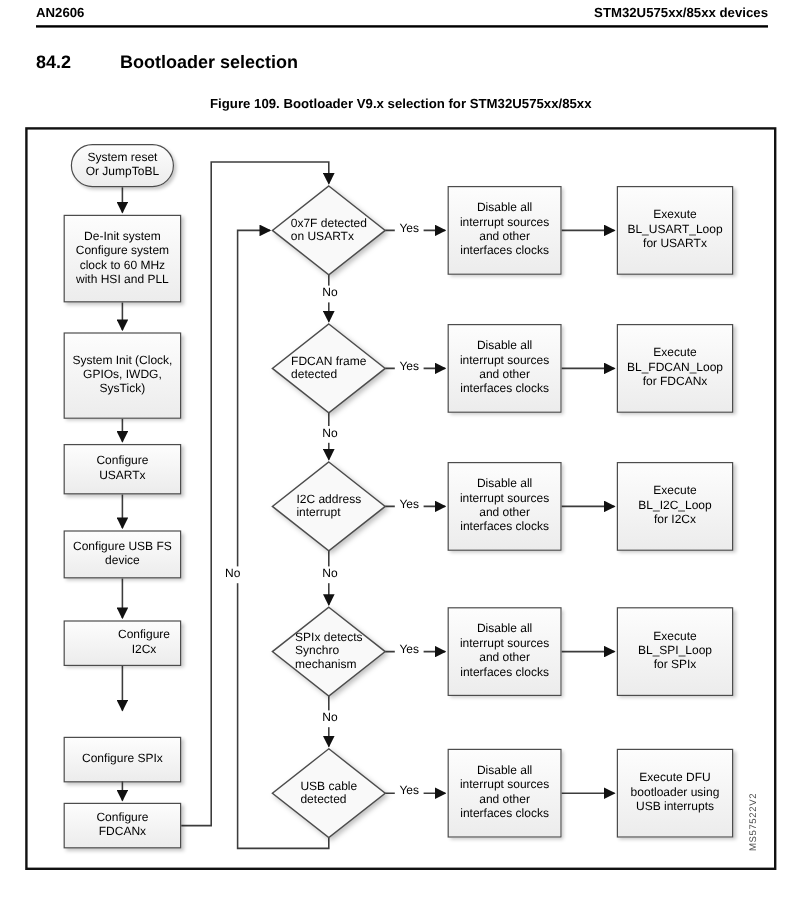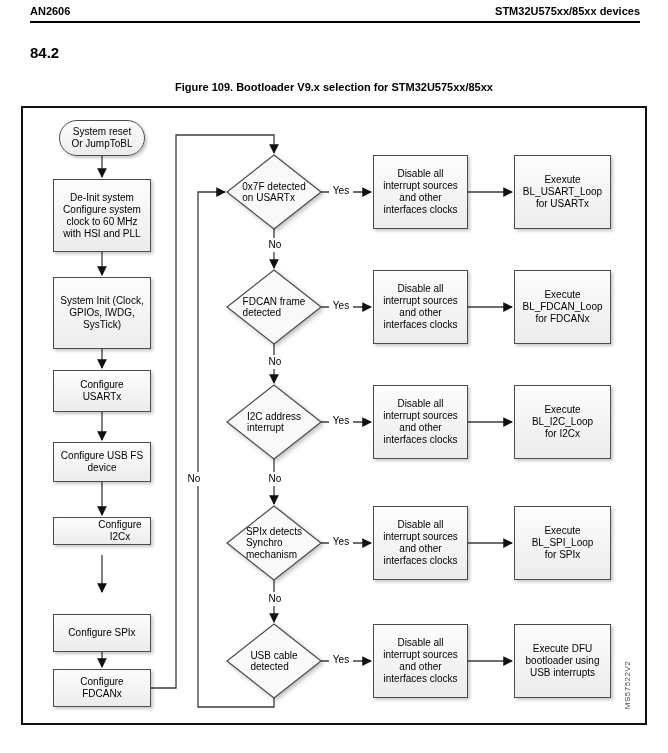--- a/index.html
+++ b/index.html
@@ -47,20 +47,21 @@
 </head>
 <body>
 
 <div class="page">
 
   <div class="hdr-left">AN2606</div>
   <div class="hdr-right">STM32U575xx/85xx devices</div>
   <div class="hdr-rule"></div>
 
   <div class="sec-num">84.2</div>
+  <div class="sec-title">Bootloader selection</div>
 
   <div class="fig-caption">Figure 109. Bootloader V9.x selection for STM32U575xx/85xx</div>
 
   <div class="figure">
 
     <svg width="626" height="619" viewBox="0 0 626 619">
       <defs>
         <marker id="arrow" viewBox="0 0 10 10" refX="9" refY="5" markerWidth="7.5" markerHeight="7.5" orient="auto-start-reverse">
           <path d="M0,0 L10,5 L0,10 z" fill="#111"></path>
         </marker>
@@ -108,21 +109,21 @@
 Configure system
 clock to 60 MHz
 with HSI and PLL</div>
     <div class="node" style="left:30px;top:169px;width:98px;height:72px;">System Init (Clock,
 GPIOs, IWDG,
 SysTick)</div>
     <div class="node" style="left:30px;top:262px;width:98px;height:42px;">Configure
 USARTx</div>
     <div class="node" style="left:30px;top:334px;width:98px;height:40px;">Configure USB FS
 device</div>
-    <div class="node" style="left:30px;top:409px;width:98px;height:28px;padding-left:36px;">Configure I2Cx</div>
+    <div class="node" style="left:30px;top:409px;width:98px;height:38px;padding-left:36px;">Configure I2Cx</div>
     <div class="node" style="left:30px;top:486px;width:98px;height:38px;margin-top:20px;">Configure SPIx</div>
     <div class="node" style="left:30px;top:561px;width:98px;height:38px;">Configure
 FDCANx</div>
 
     <div class="dtext" style="top:47px;">0x7F detected
 on USARTx</div>
     <div class="lbl" style="left:306px;top:76px;">Yes</div>
     <div class="lbl" style="left:240px;top:130px;">No</div>
     <div class="node" style="left:350px;top:47px;width:95px;height:74px;">Disable all
 interrupt sources

